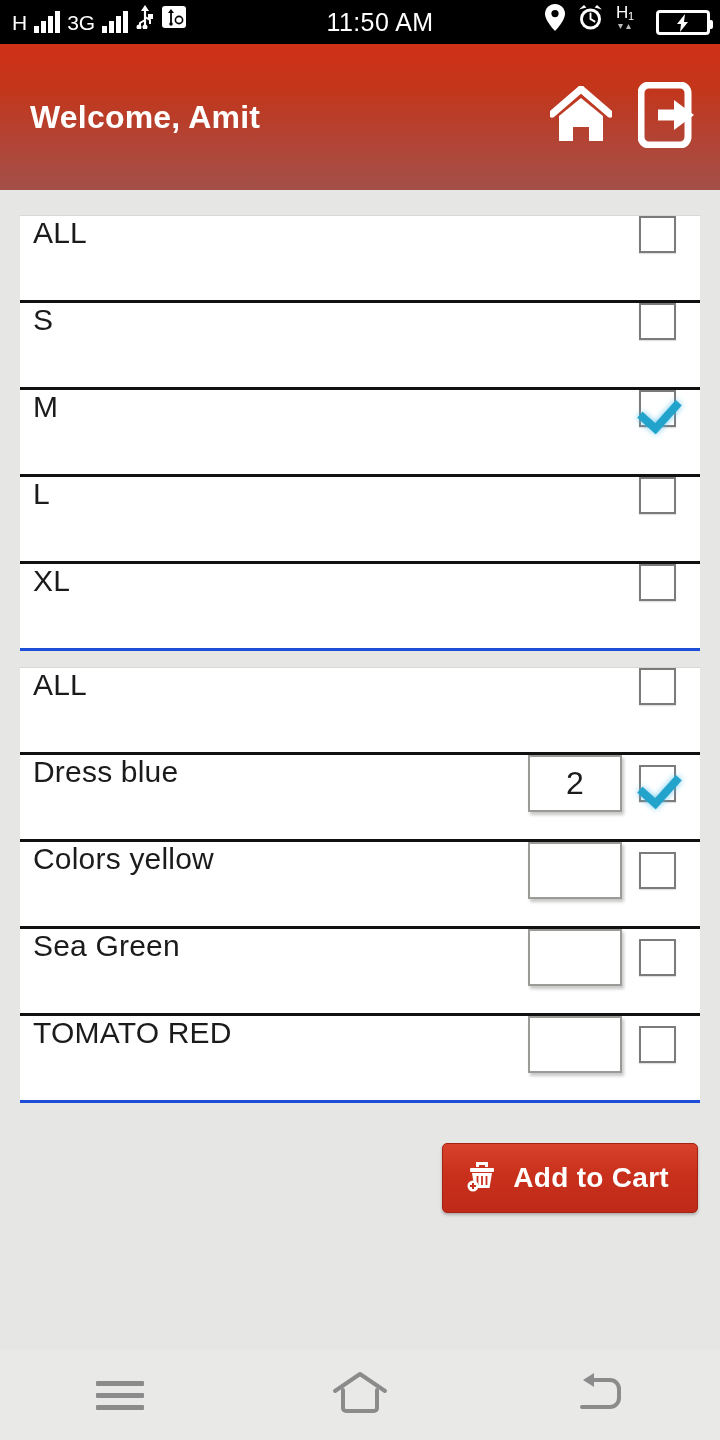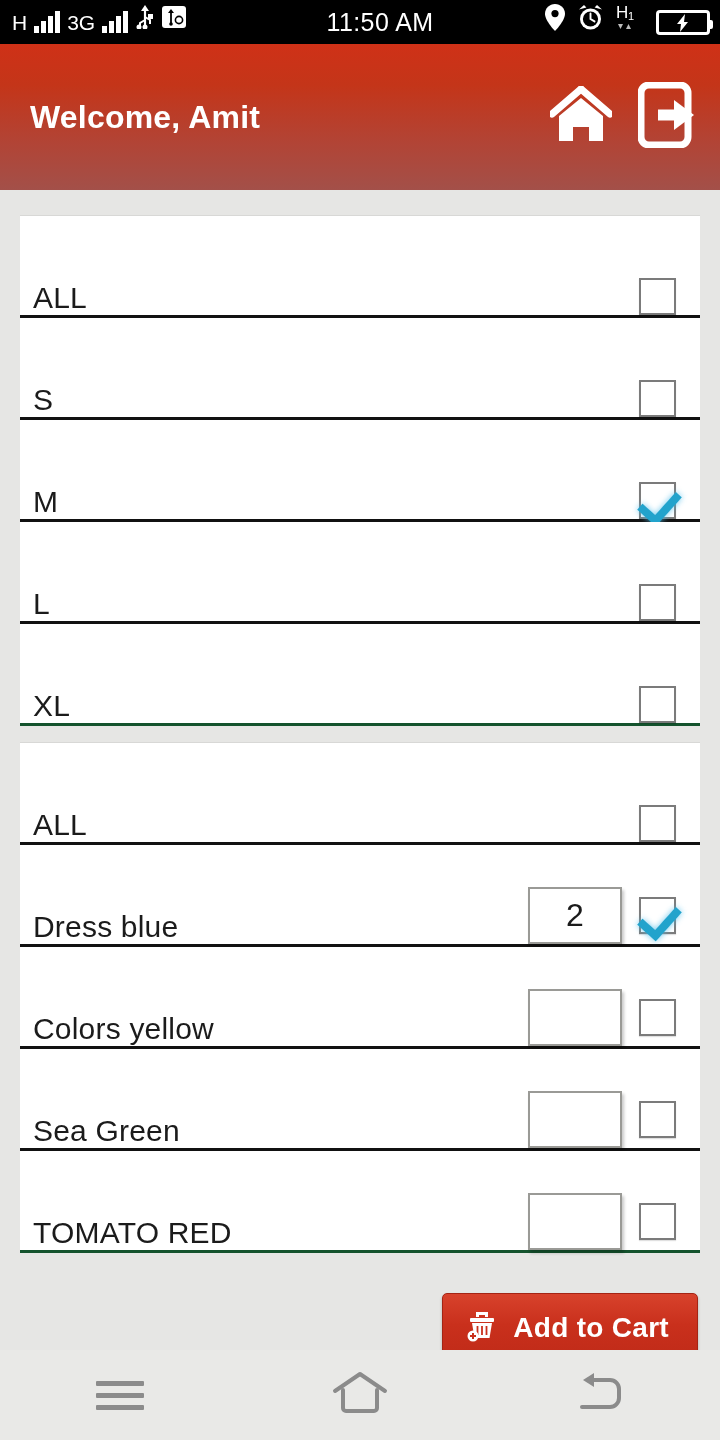--- a/index.html
+++ b/index.html
@@ -62,28 +62,28 @@
     height:1250px;
     background:#e6e6e4;
     padding-top:25px;
   }
   .card{
     margin:0 20px;
     background:#fff;
     border-top:1px solid #d8d8d6;
   }
   .row{
-    height:102px;
-    display:flex; align-items:flex-end;
+    height:87px;
+    display:flex; align-items:flex-start;
     padding:0 0 0 13px;
     border-bottom:3px solid #111;
     background:#fff;
     position:relative;
   }
-  .row:last-child{ border-bottom:3px solid #14532d; }
+  .row:last-child{ border-bottom:3px solid #1d4ed8; }
   .row-label{
     font-size:30px; color:#1b1b1b; flex:1; letter-spacing:.2px;
   }
   .row-right{ display:flex; align-items:center; gap:17px; padding-right:24px; }
 
   
   .cbox{
     width:37px; height:37px;
     border:2px solid #7b7b7b;
     background:#fff;

